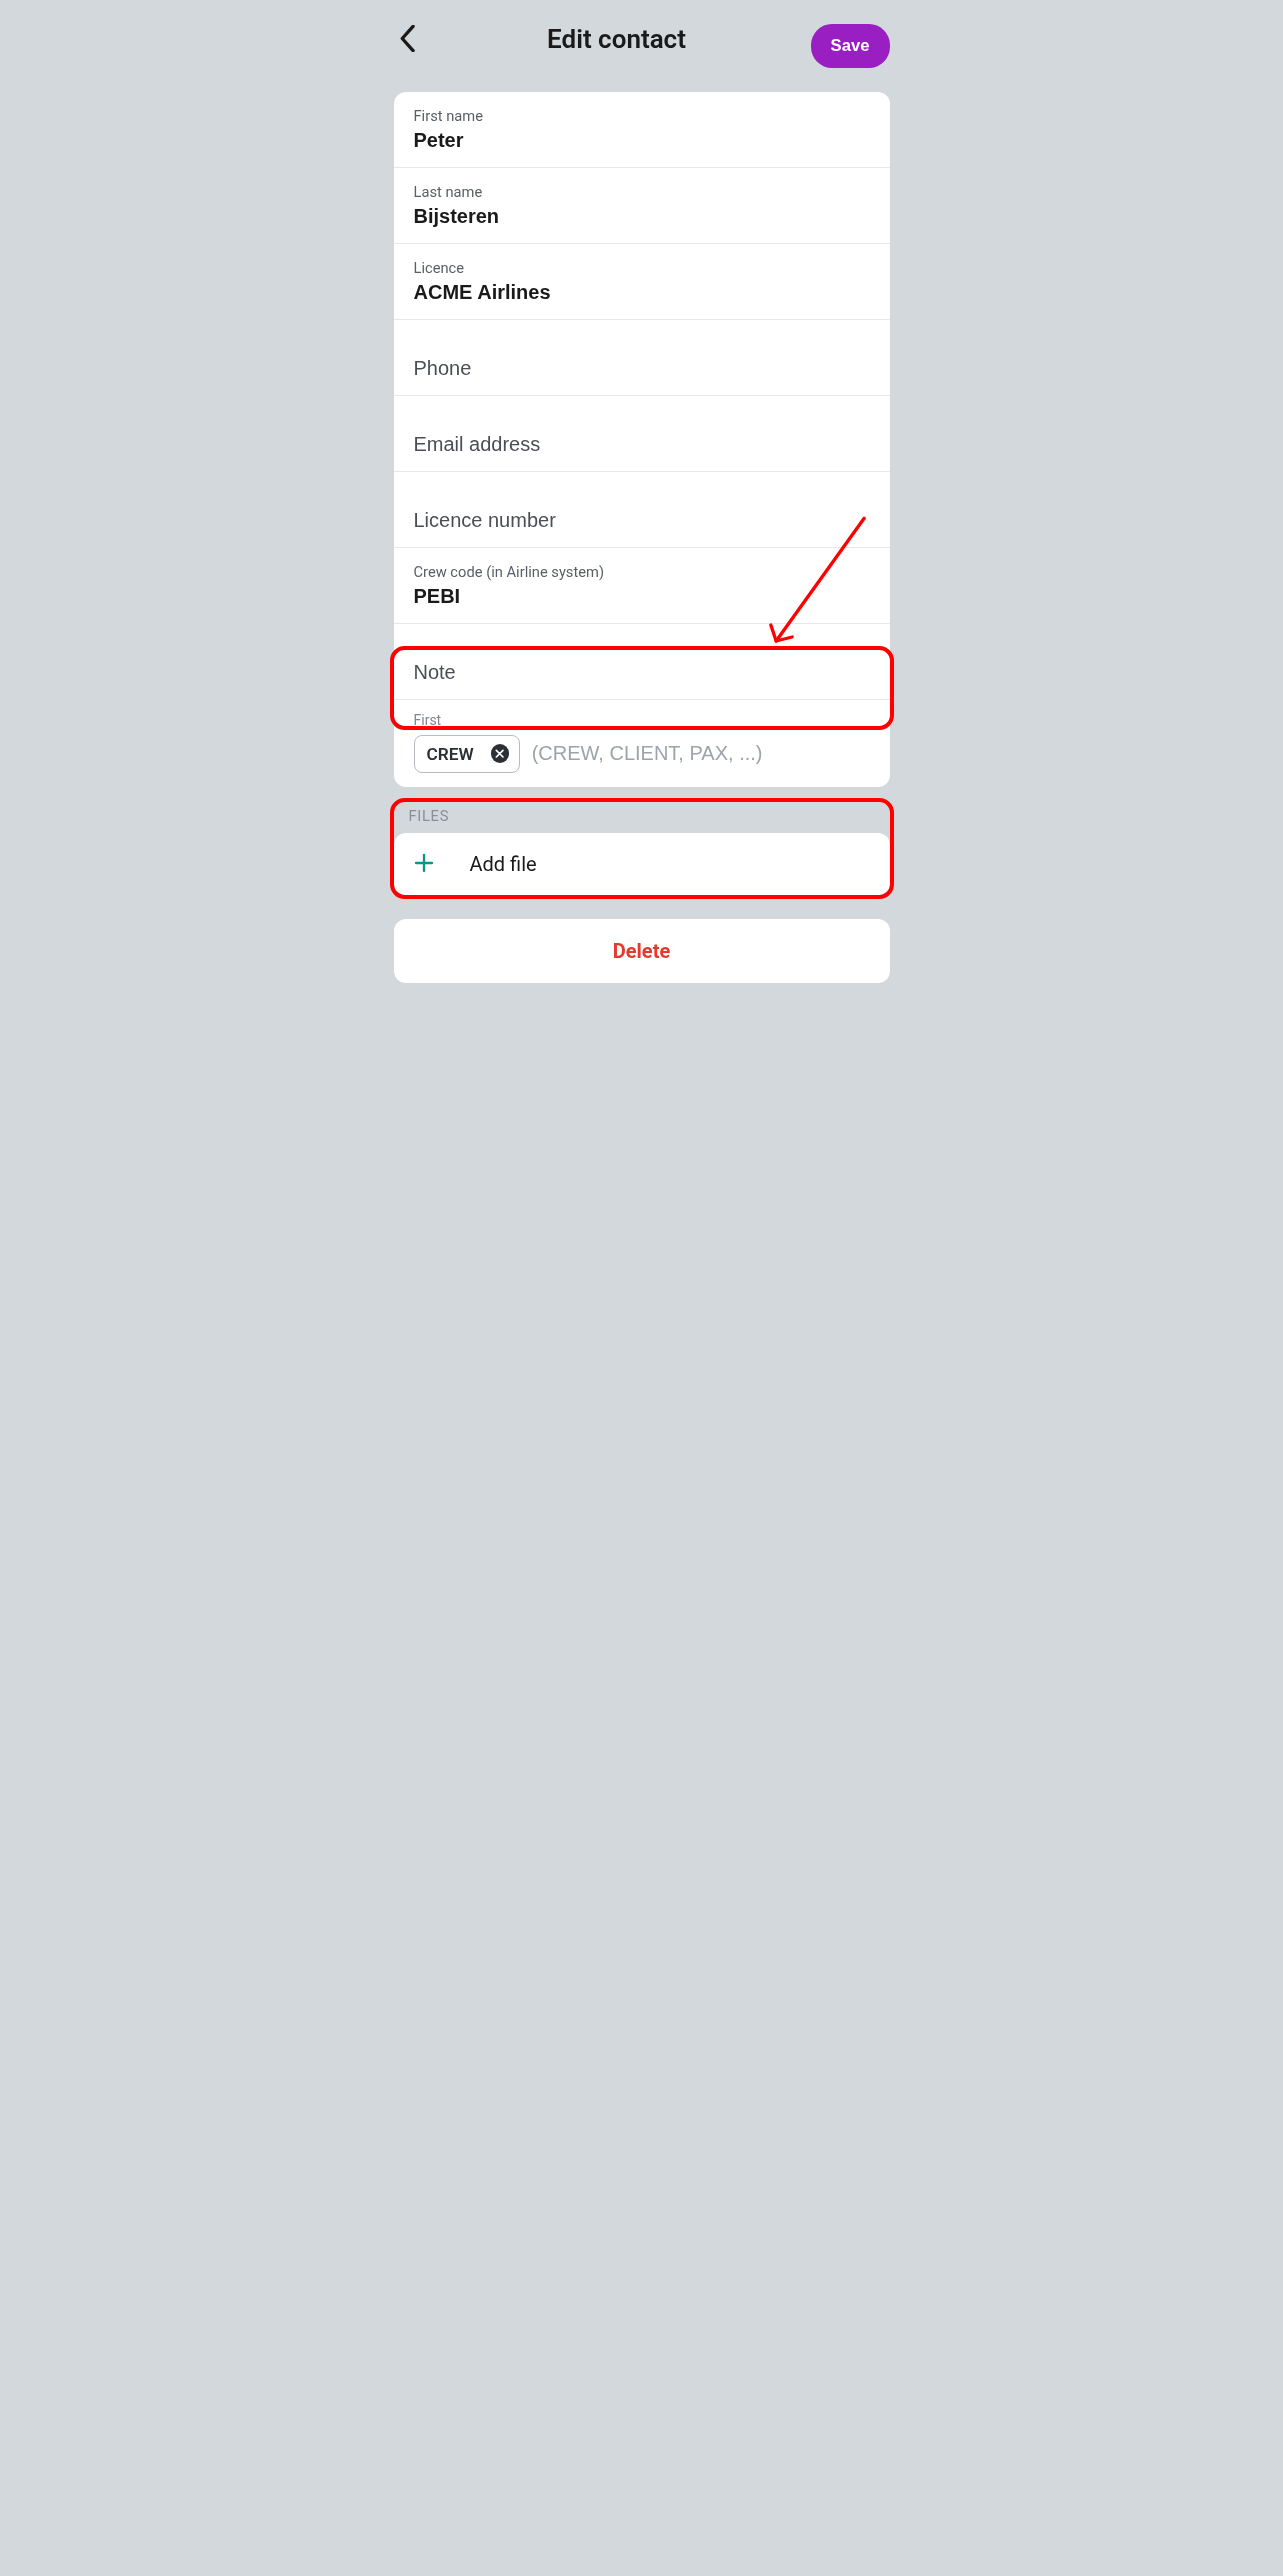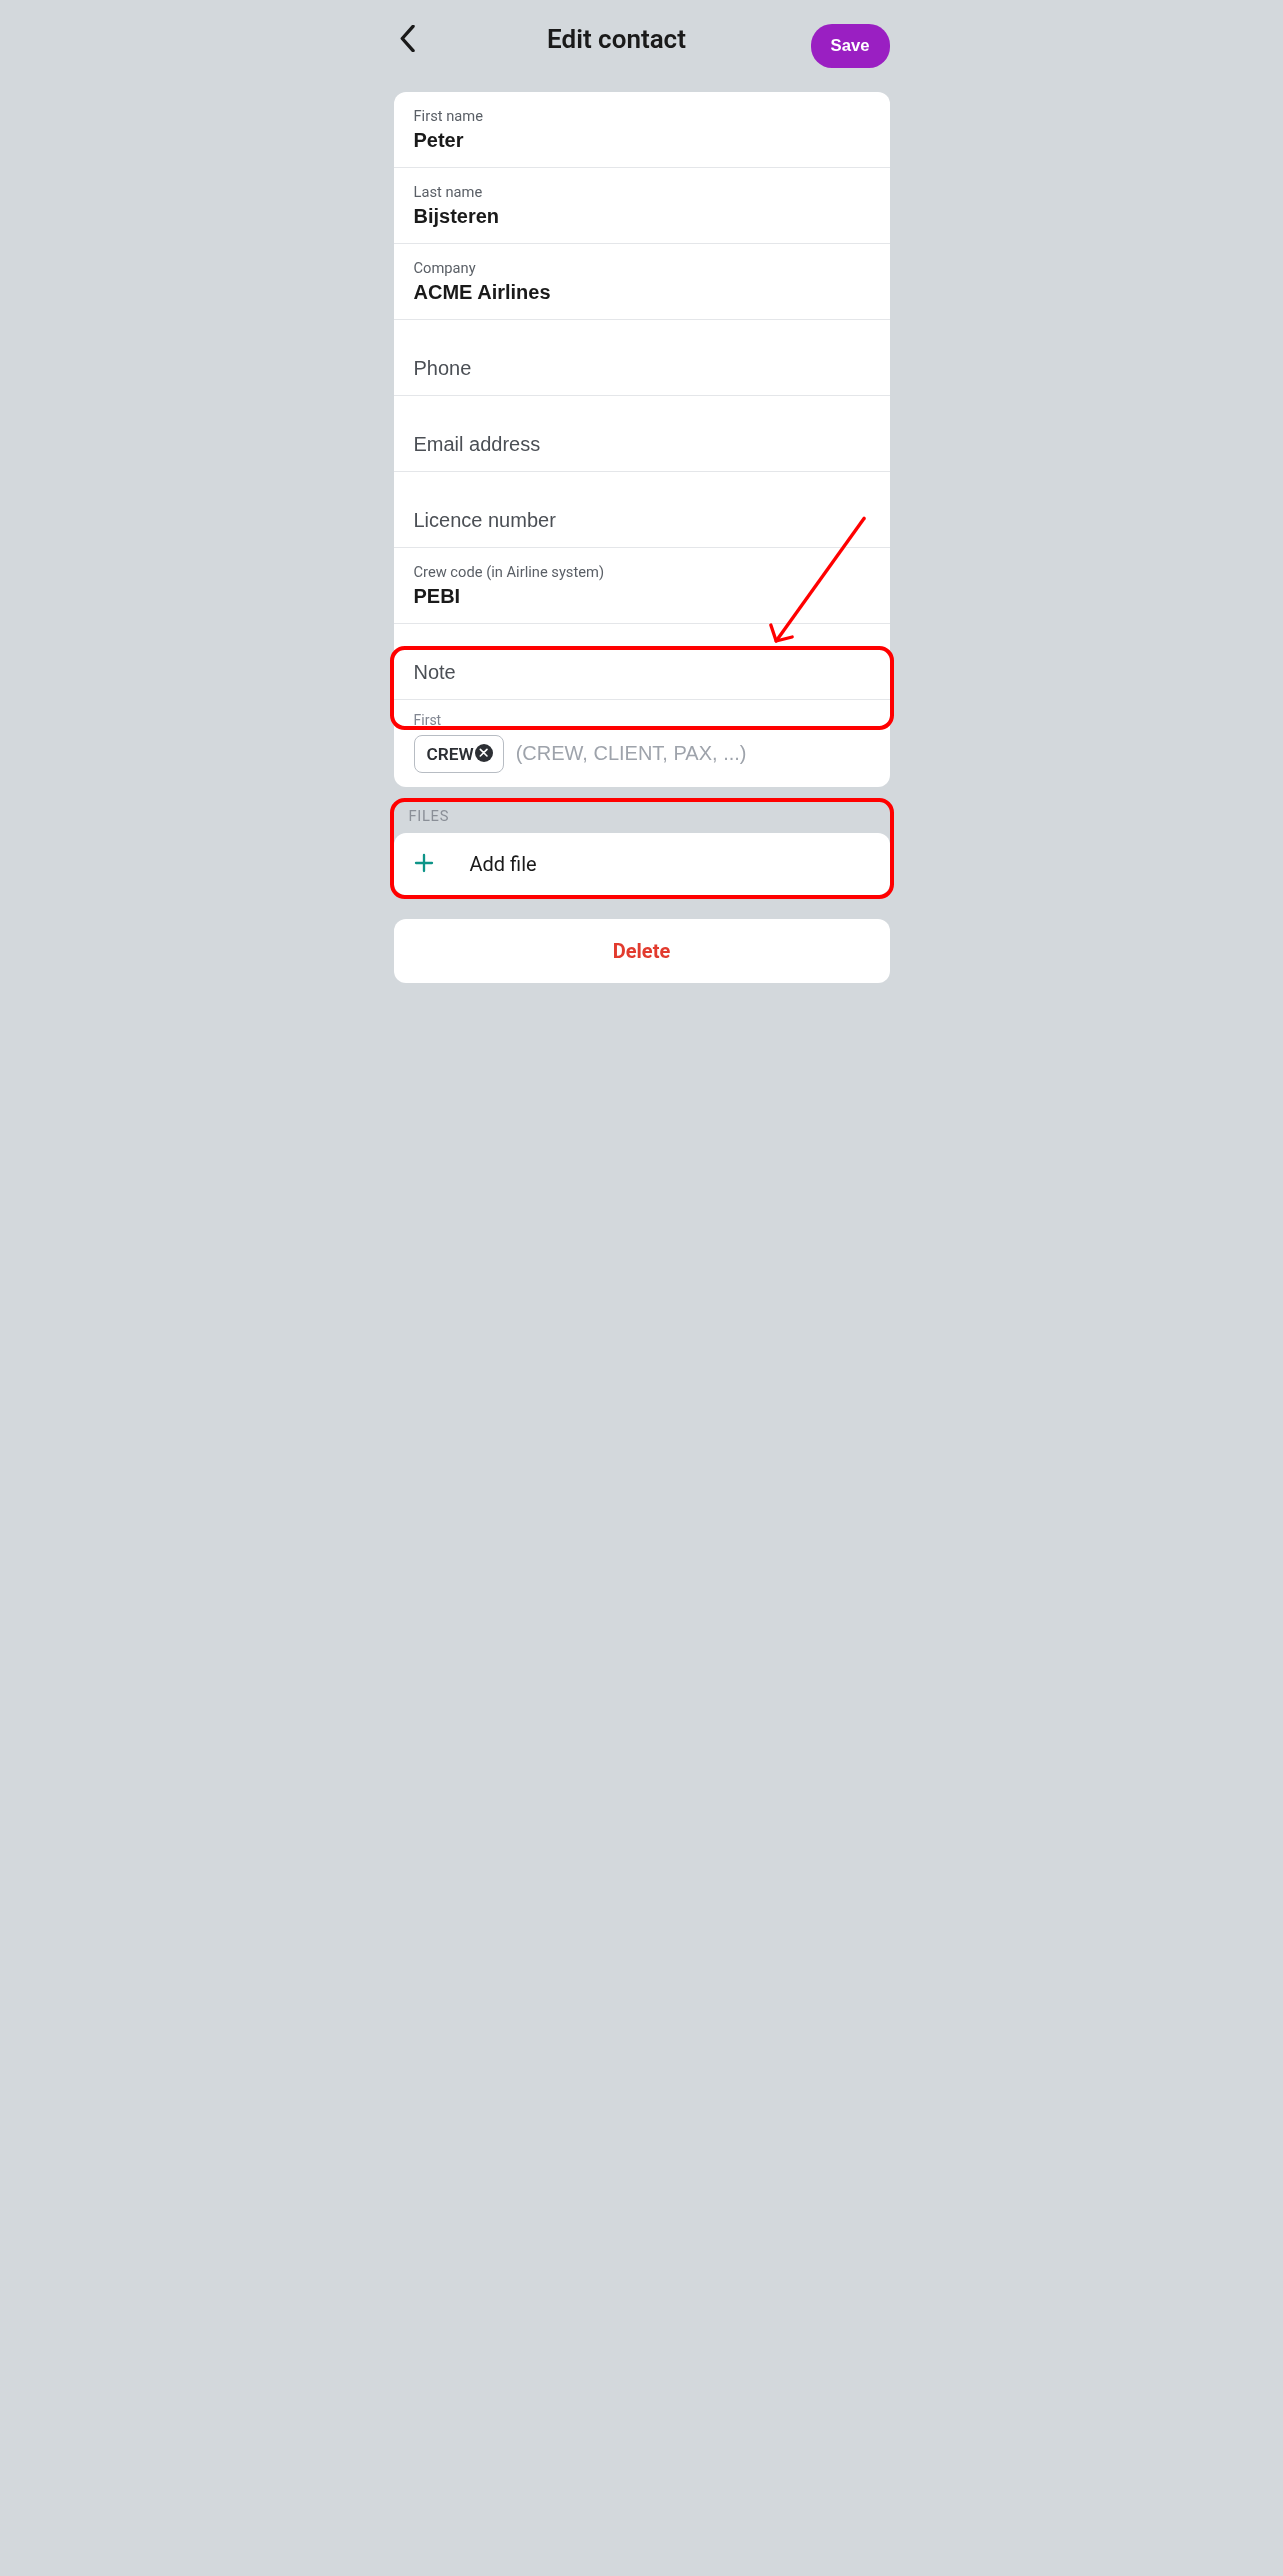--- a/index.html
+++ b/index.html
@@ -102,22 +102,22 @@
     color: #808590;
     margin-bottom: 6.7px;
   }
   .tags-line {
     display: flex;
     align-items: center;
     gap: 12px;
   }
   .tag-chip {
     display: inline-flex;
-    align-items: flex-start;
-    gap: 1px;
+    align-items: center;
+    gap: 17px;
     border: 1.3px solid #b7bcc3;
     border-radius: 8px;
     padding: 8px 9.3px 8px 12px;
     font-size: 17.3px;
     font-weight: 600;
     color: #2c2f34;
     cursor: default;
   }
   .tag-x {
     width: 18.7px; height: 18.7px;
@@ -186,21 +186,21 @@
       <span class="lbl">First name</span>
       <input class="val" value="Peter" style="">
     </div>
 
     <div class="row">
       <span class="lbl">Last name</span>
       <input class="val" value="Bijsteren" style="">
     </div>
 
     <div class="row">
-      <span class="lbl">Company</span>
+      <span class="lbl">Licence</span>
       <input class="val" value="ACME Airlines" style="">
     </div>
 
     <div class="row single">
       <input placeholder="Phone" style="">
     </div>
 
     <div class="row single">
       <input placeholder="Email address" style="">
     </div>

